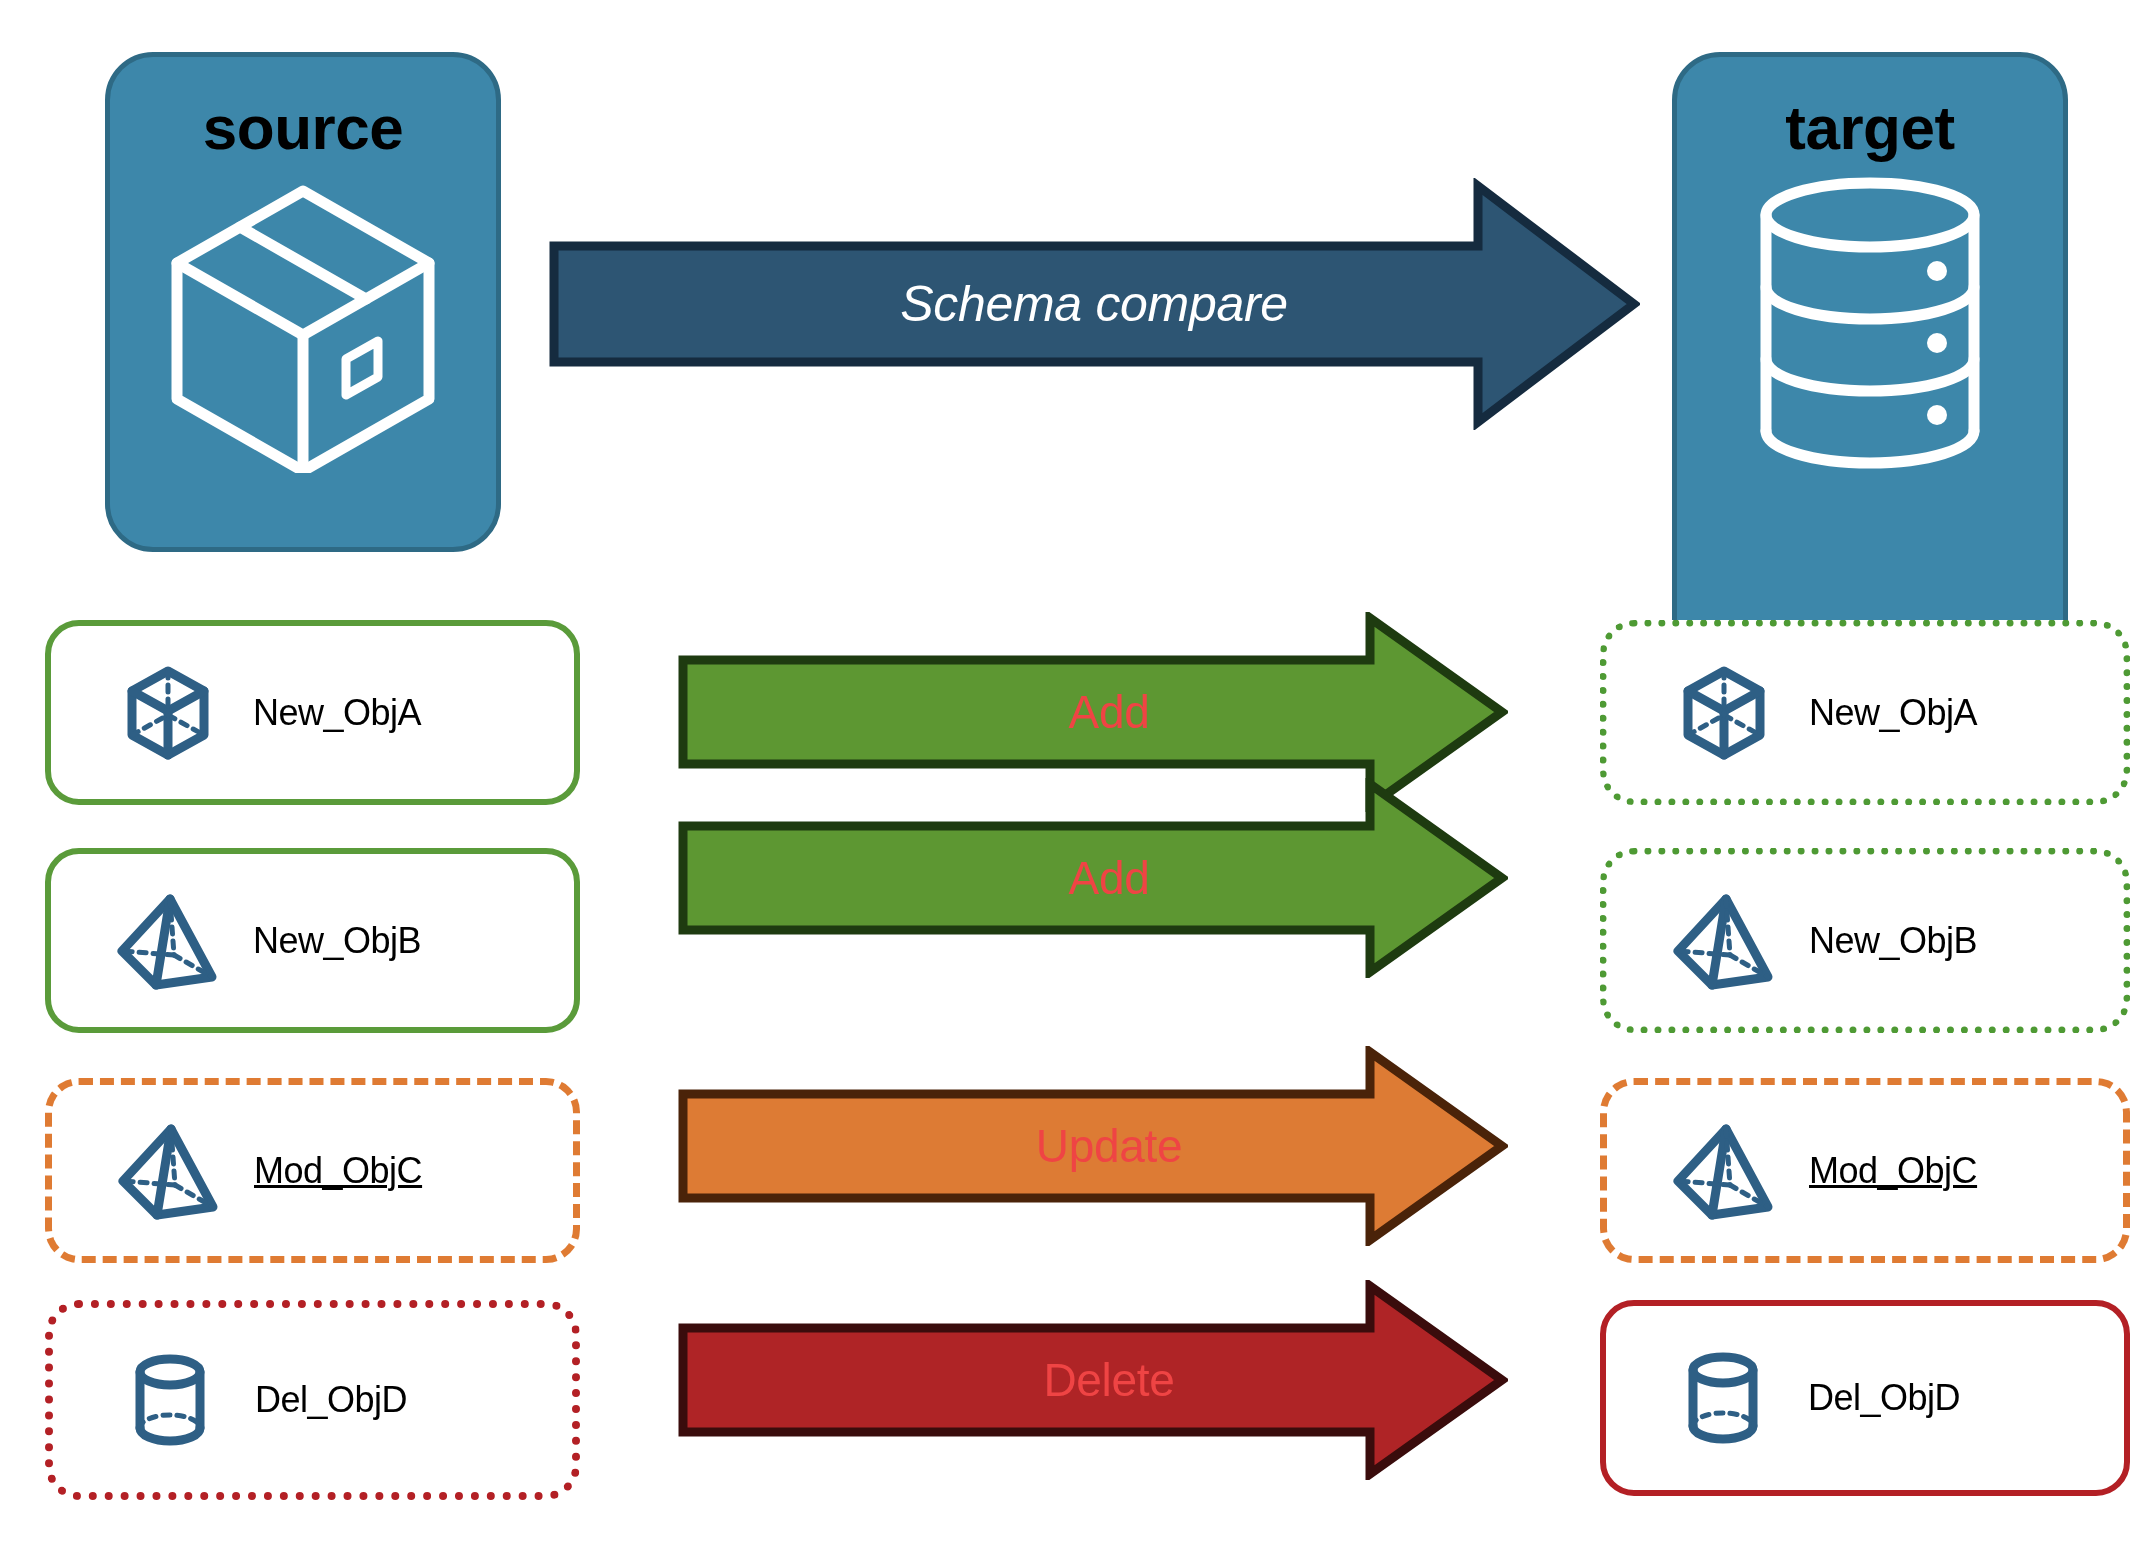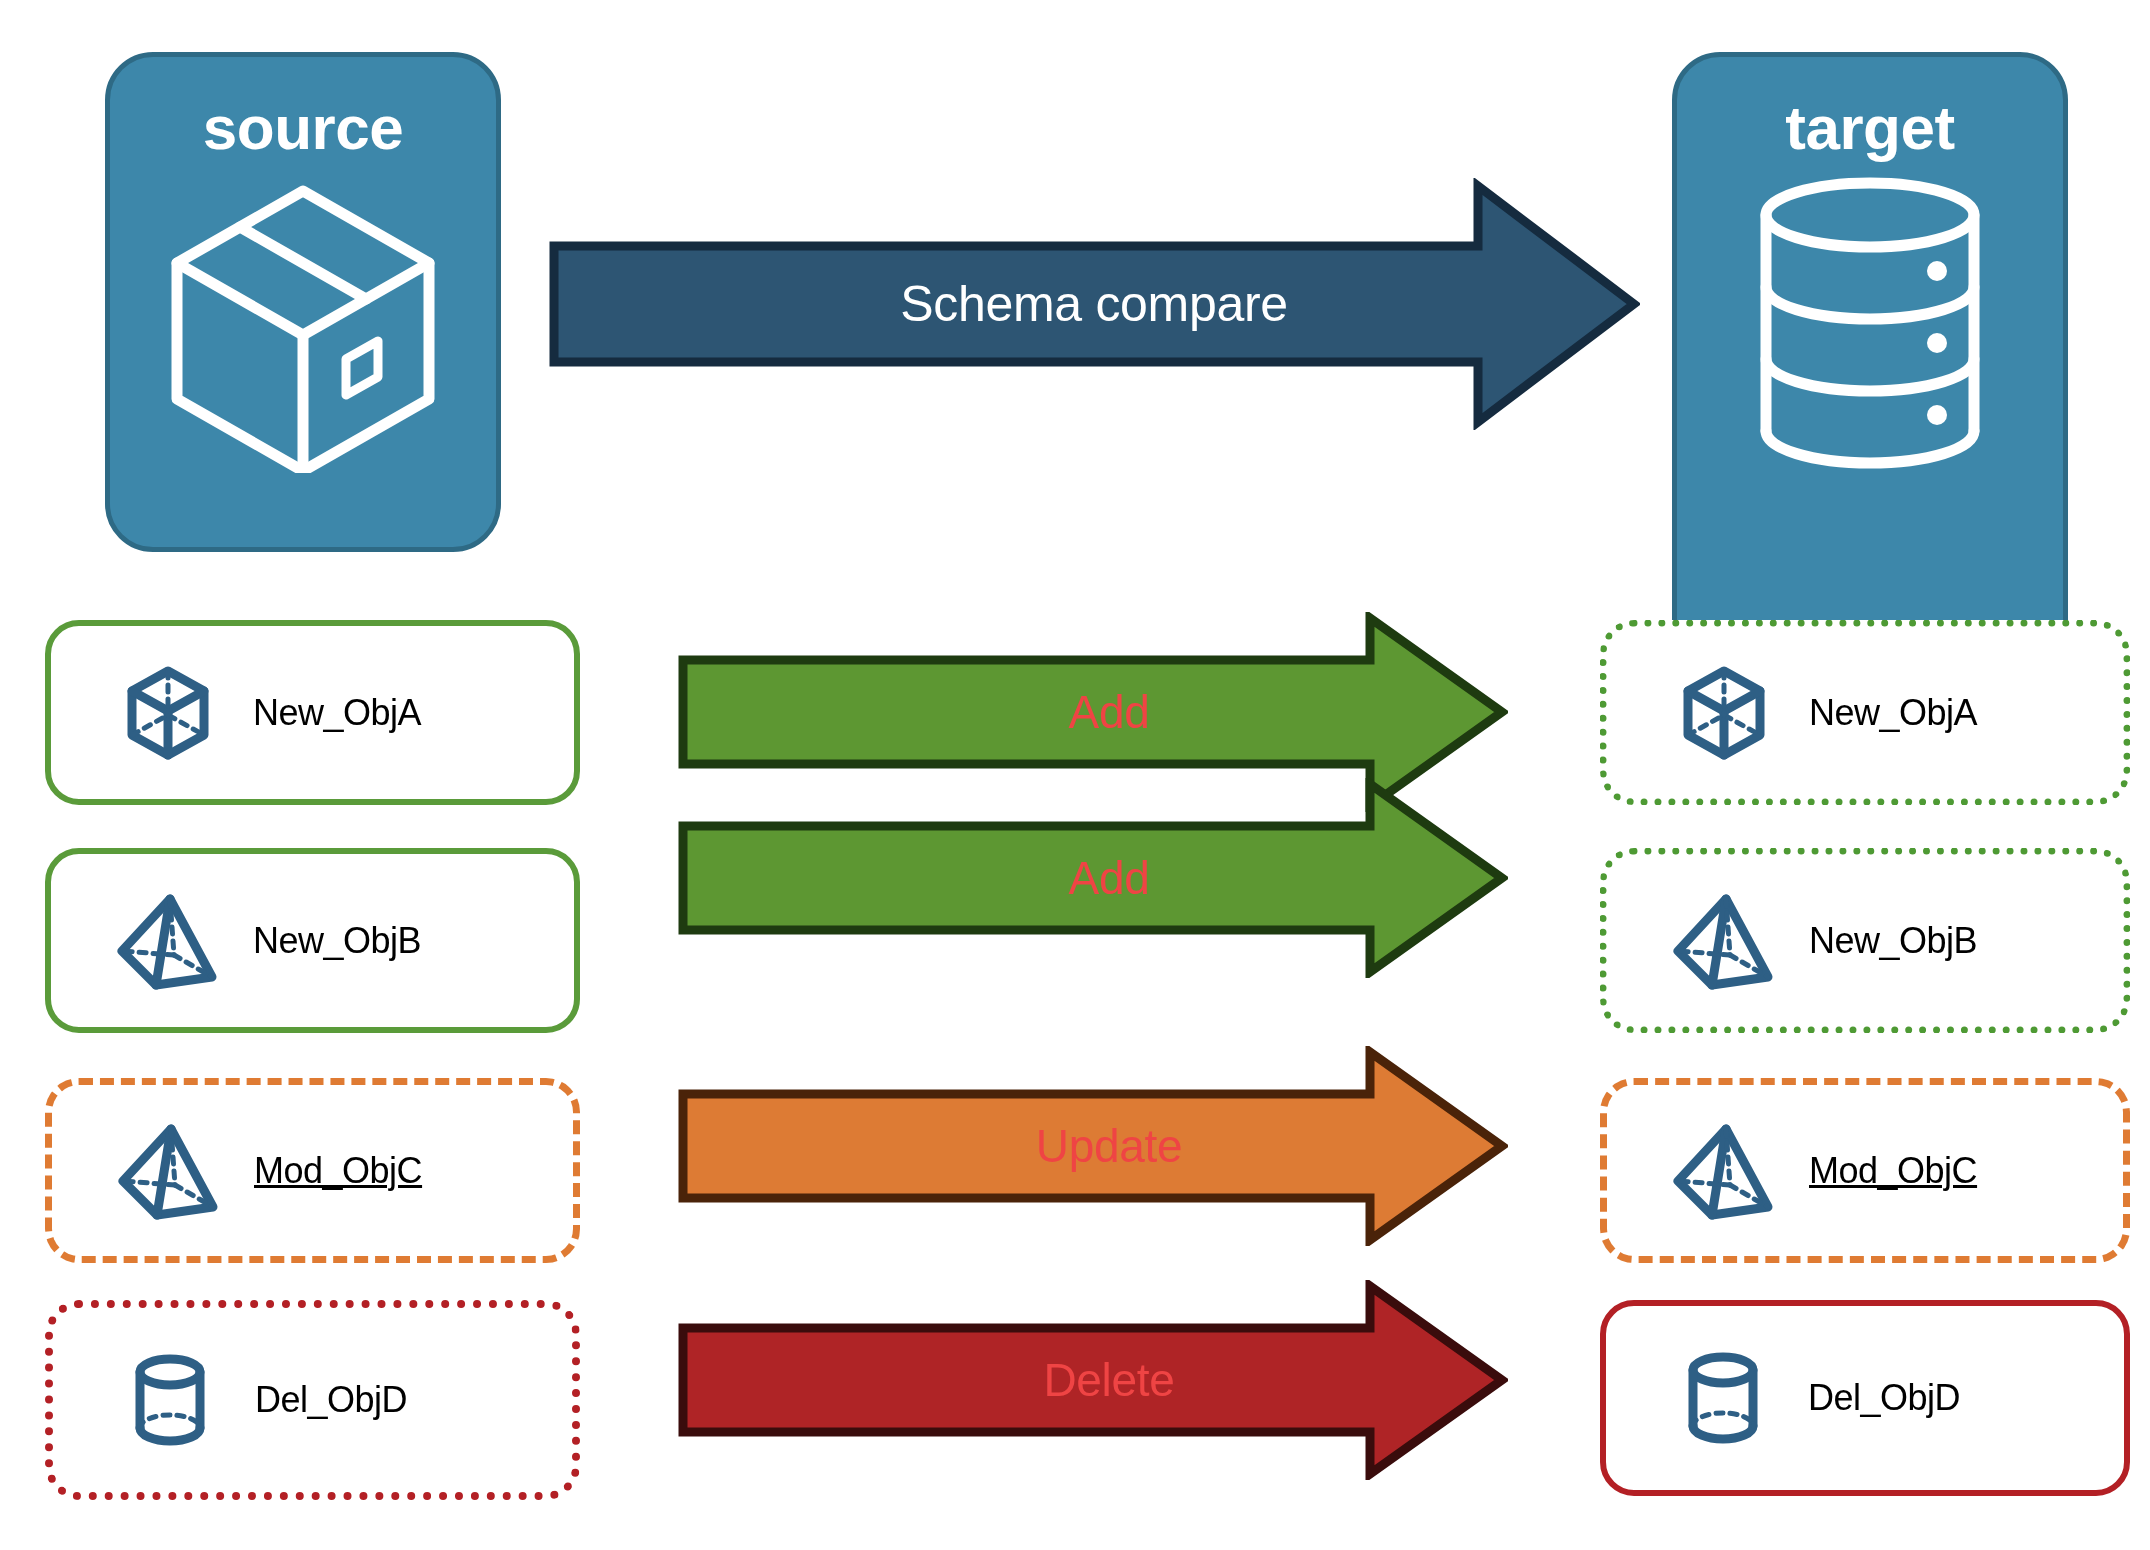--- a/index.html
+++ b/index.html
@@ -11,21 +11,21 @@
     position:absolute;
     background:#3D87AA;
     border:5px solid #2E6A85;
     border-radius:48px;
     box-sizing:border-box;
     display:flex;
     flex-direction:column;
     align-items:center;
   }
   .endpoint-title{
-    color:#ffffff;
+    color:#000000;
     font-weight:bold;
     font-size:62px;
     line-height:1;
     margin-top:40px;
     letter-spacing:-0.5px;
   }
   .endpoint-art{
     margin-top:14px;
   }
 
@@ -117,21 +117,21 @@
         <circle cx="192" cy="170" r="10" fill="#ffffff"></circle>
         <circle cx="192" cy="242" r="10" fill="#ffffff"></circle>
       </svg>
     </div>
   </div>
 
   <div class="big-arrow" style="left:548px;top:178px;width:1092px;height:252px;">
     <svg width="1092" height="252" viewBox="0 0 1092 252" style="display:block;">
       <polygon points="6,68 930,68 930,8 1086,126 930,244 930,184 6,184" fill="#2D5573" stroke="#152B3F" stroke-width="9" stroke-linejoin="miter"></polygon>
     </svg>
-    <div class="lbl" style="padding-right:150px;">Schema compare</div>
+    <div class="lbl" style="padding-right:150px;font-style:italic;">Schema compare</div>
   </div>
 
   <div class="obj-card bd-solid-green" style="left:45px;top:620px;width:535px;height:185px;">
     <span class="icon">
       <svg width="112" height="112" viewBox="0 0 112 112">
         <g stroke="#2E5F85" fill="none" stroke-linejoin="round" stroke-linecap="round">
           <g stroke-width="9">
             <polygon points="20,34 56,14 92,34 92,78 56,98 20,78"></polygon>
             <polyline points="20,34 56,54 92,34"></polyline>
             <line x1="56" y1="54" x2="56" y2="98"></line>

